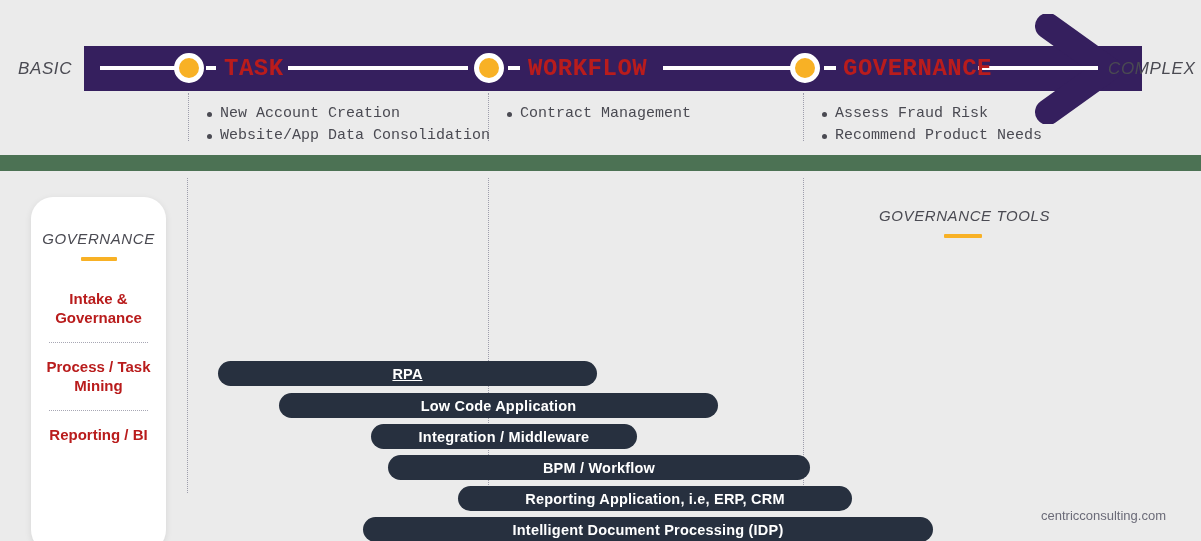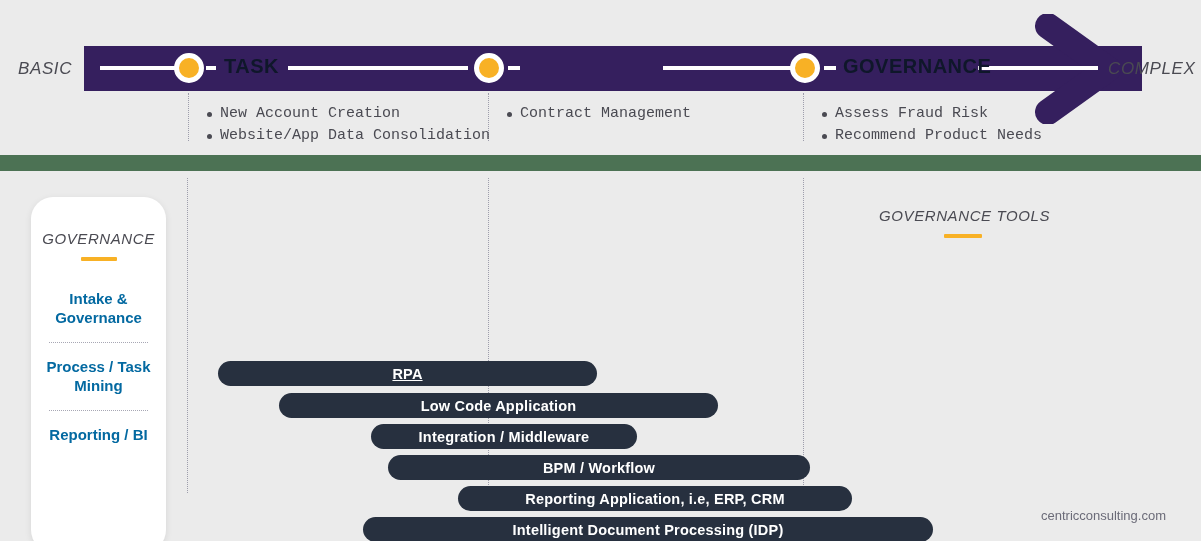--- a/index.html
+++ b/index.html
@@ -62,22 +62,22 @@
     background:#f8b125;
     border:5px solid #ffffff;
     box-sizing:border-box;
   }
   #dot-task{ left:174px; }
   #dot-workflow{ left:474px; }
   #dot-reasoning{ left:790px; }
 
   .stage-name{
     position:absolute; top:55px;
-    font-size:20px; font-weight:bold; color:#0f172a;
-    letter-spacing:.5px; white-space:nowrap;
+    font-size:24px; font-weight:bold; color:#b91c1c;
+    letter-spacing:.5px; white-space:nowrap;font-family:Liberation Mono, monospace;
   }
   #name-task{ left:224px; }
   #name-workflow{ left:528px; }
   #name-reasoning{ left:843px; }
 
   
   .stage-sep{
     position:absolute; top:93px; width:1px; height:48px;
     border-left:1px dotted #9d9dab;
   }
@@ -131,21 +131,21 @@
   }
   #governance-title{
     font-size:15px; font-style:italic; color:#4a4a52;
     letter-spacing:.6px;
   }
   #governance-underline{
     width:36px;height:4px;background:#f8b125;
     margin:10px auto 0 auto;border-radius:1px;
   }
   .gov-item{
-    font-size:15px; font-weight:bold; color:#0369a1;
+    font-size:15px; font-weight:bold; color:#b91c1c;
     line-height:19px;
     margin:0 12px;
   }
   #gov-item-0{ margin-top:28px; }
   .gov-rule{
     border-top:1px dotted #a7a7b4;
     margin:15px 18px 14px 18px;
     height:0;
   }
 
@@ -213,20 +213,21 @@
   <div class="rail" id="rail-4"></div>
   <div class="rail" id="rail-5"></div>
   <div class="rail" id="rail-6"></div>
   <div class="rail" id="rail-7"></div>
 
   <div class="stage-dot" id="dot-task"></div>
   <div class="stage-dot" id="dot-workflow"></div>
   <div class="stage-dot" id="dot-reasoning"></div>
 
   <div class="stage-name" id="name-task">TASK</div>
+  <div class="stage-name" id="name-workflow">WORKFLOW</div>
   <div class="stage-name" id="name-reasoning">GOVERNANCE</div>
 
   <div class="stage-sep" id="sep-1"></div>
   <div class="stage-sep" id="sep-2"></div>
   <div class="stage-sep" id="sep-3"></div>
 
   <div class="examples" id="ex-task">
     <ul>
       <li>New Account Creation</li>
       <li>Website/App Data Consolidation</li>

